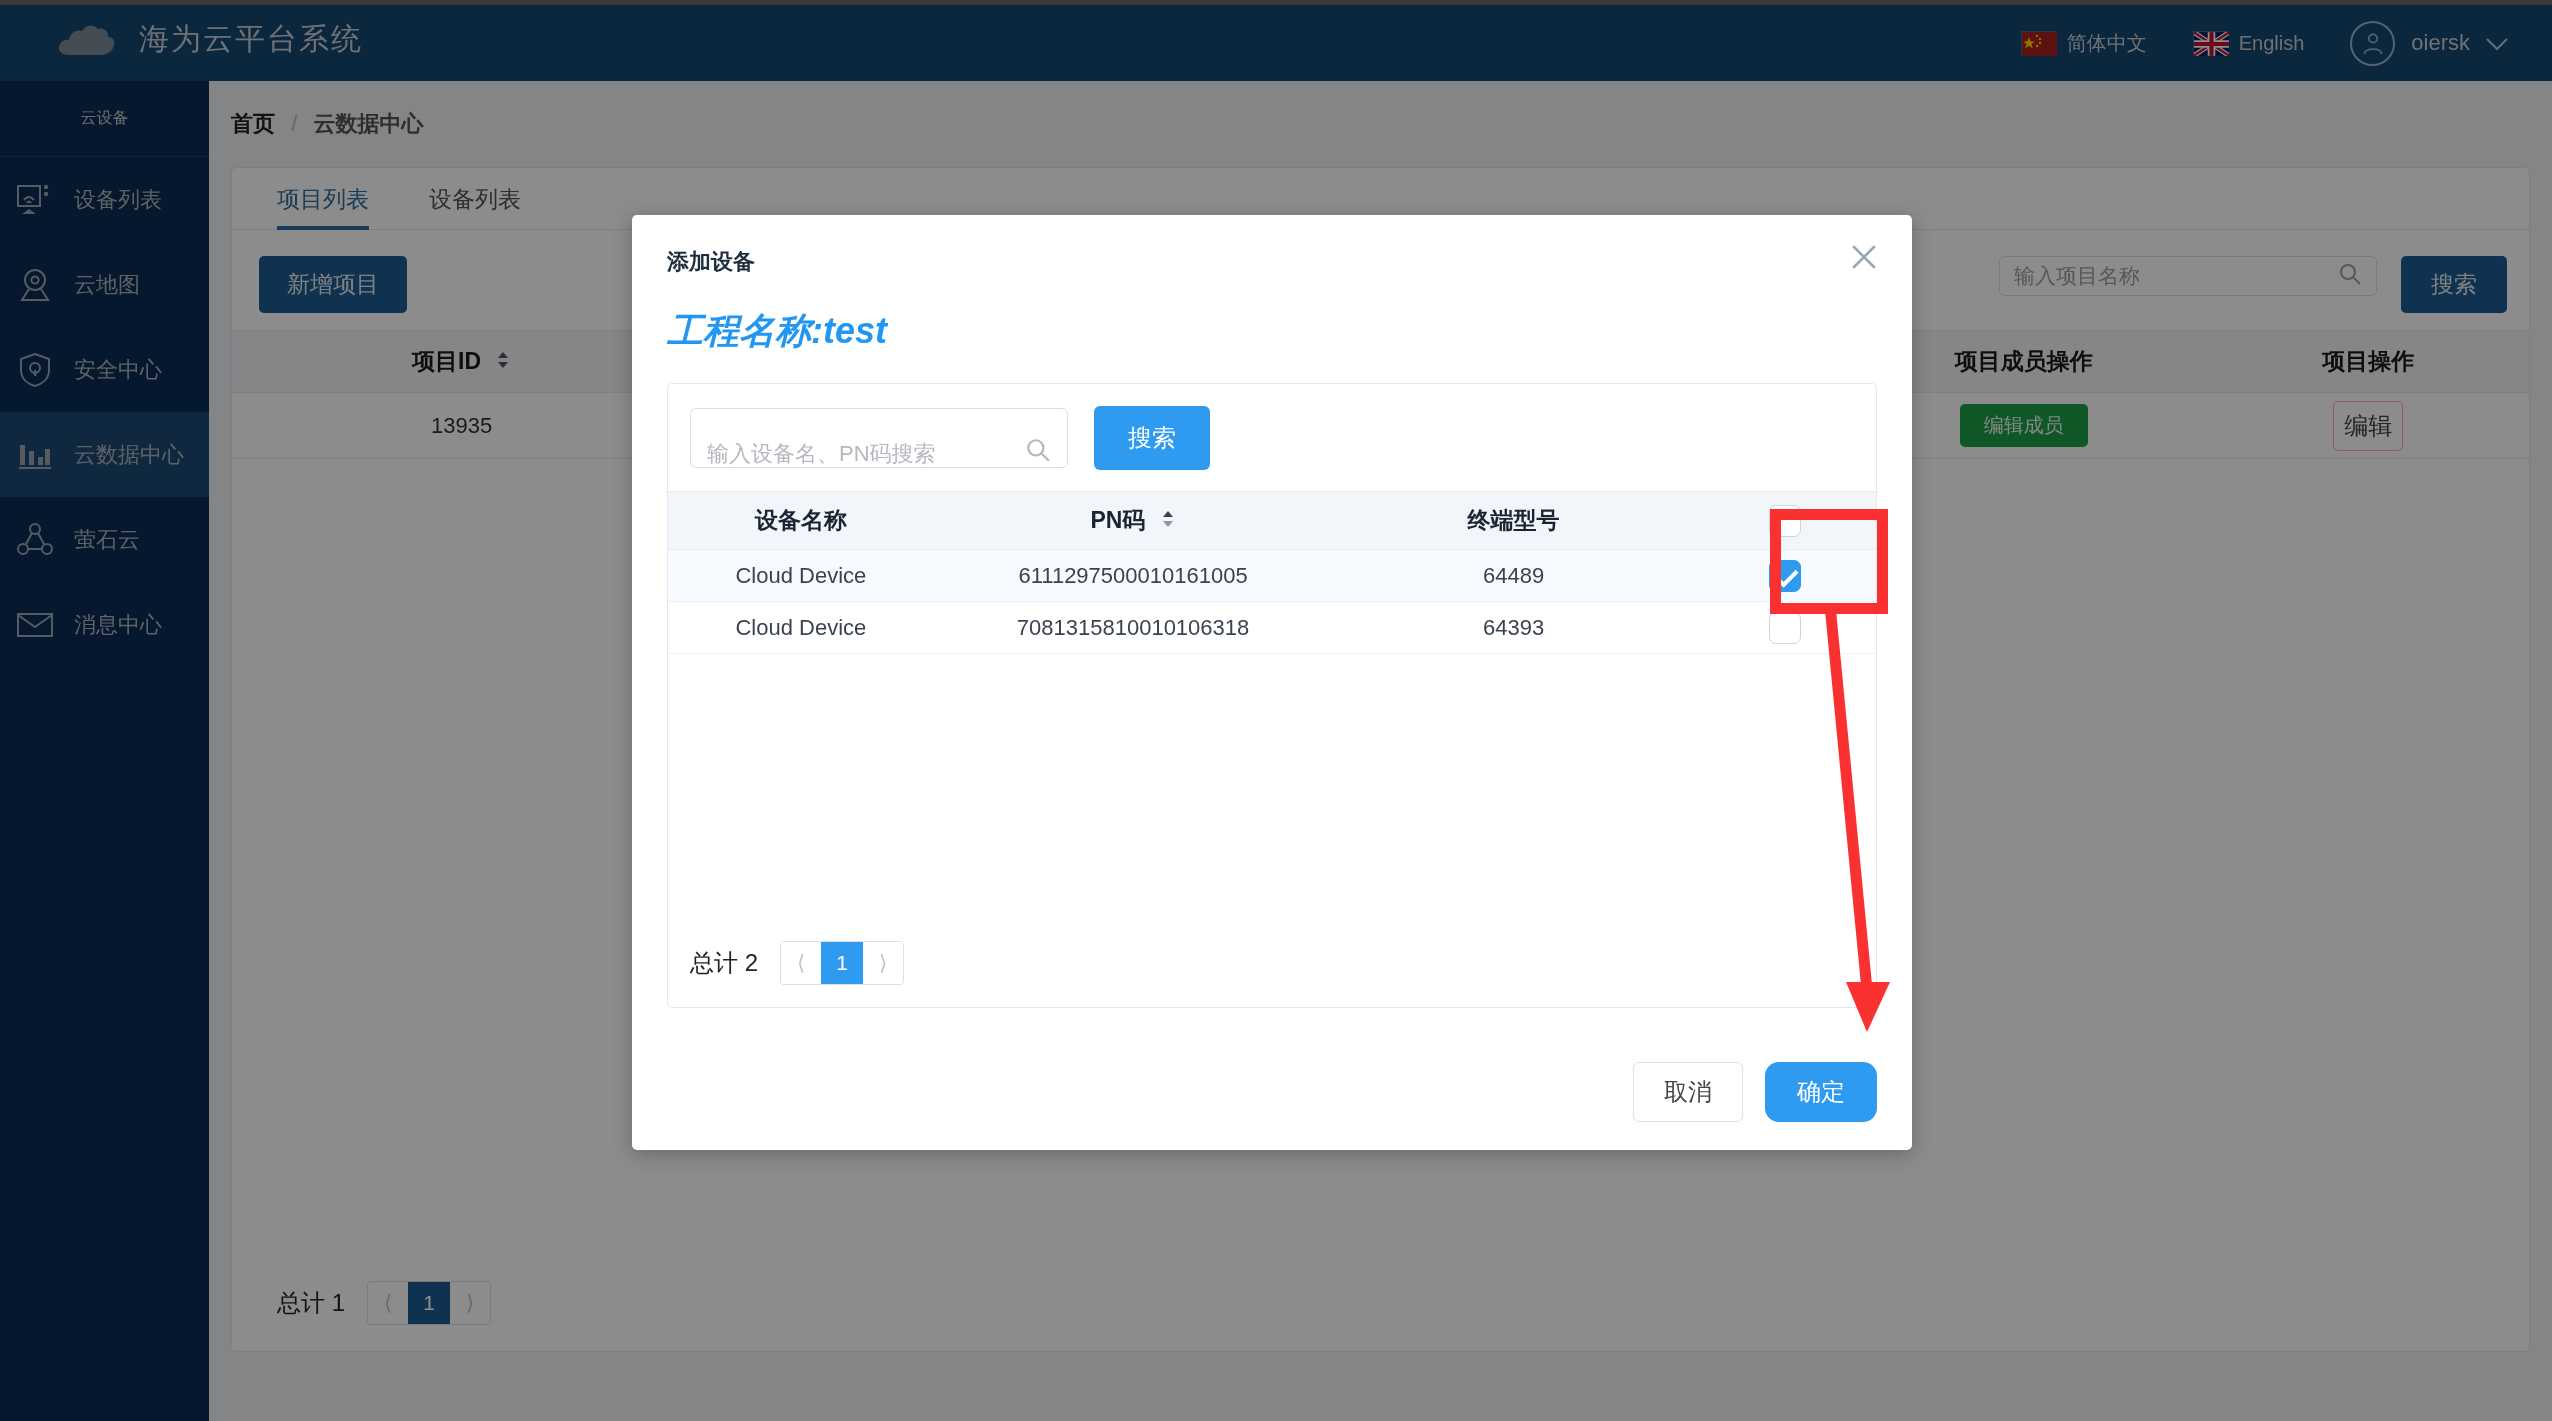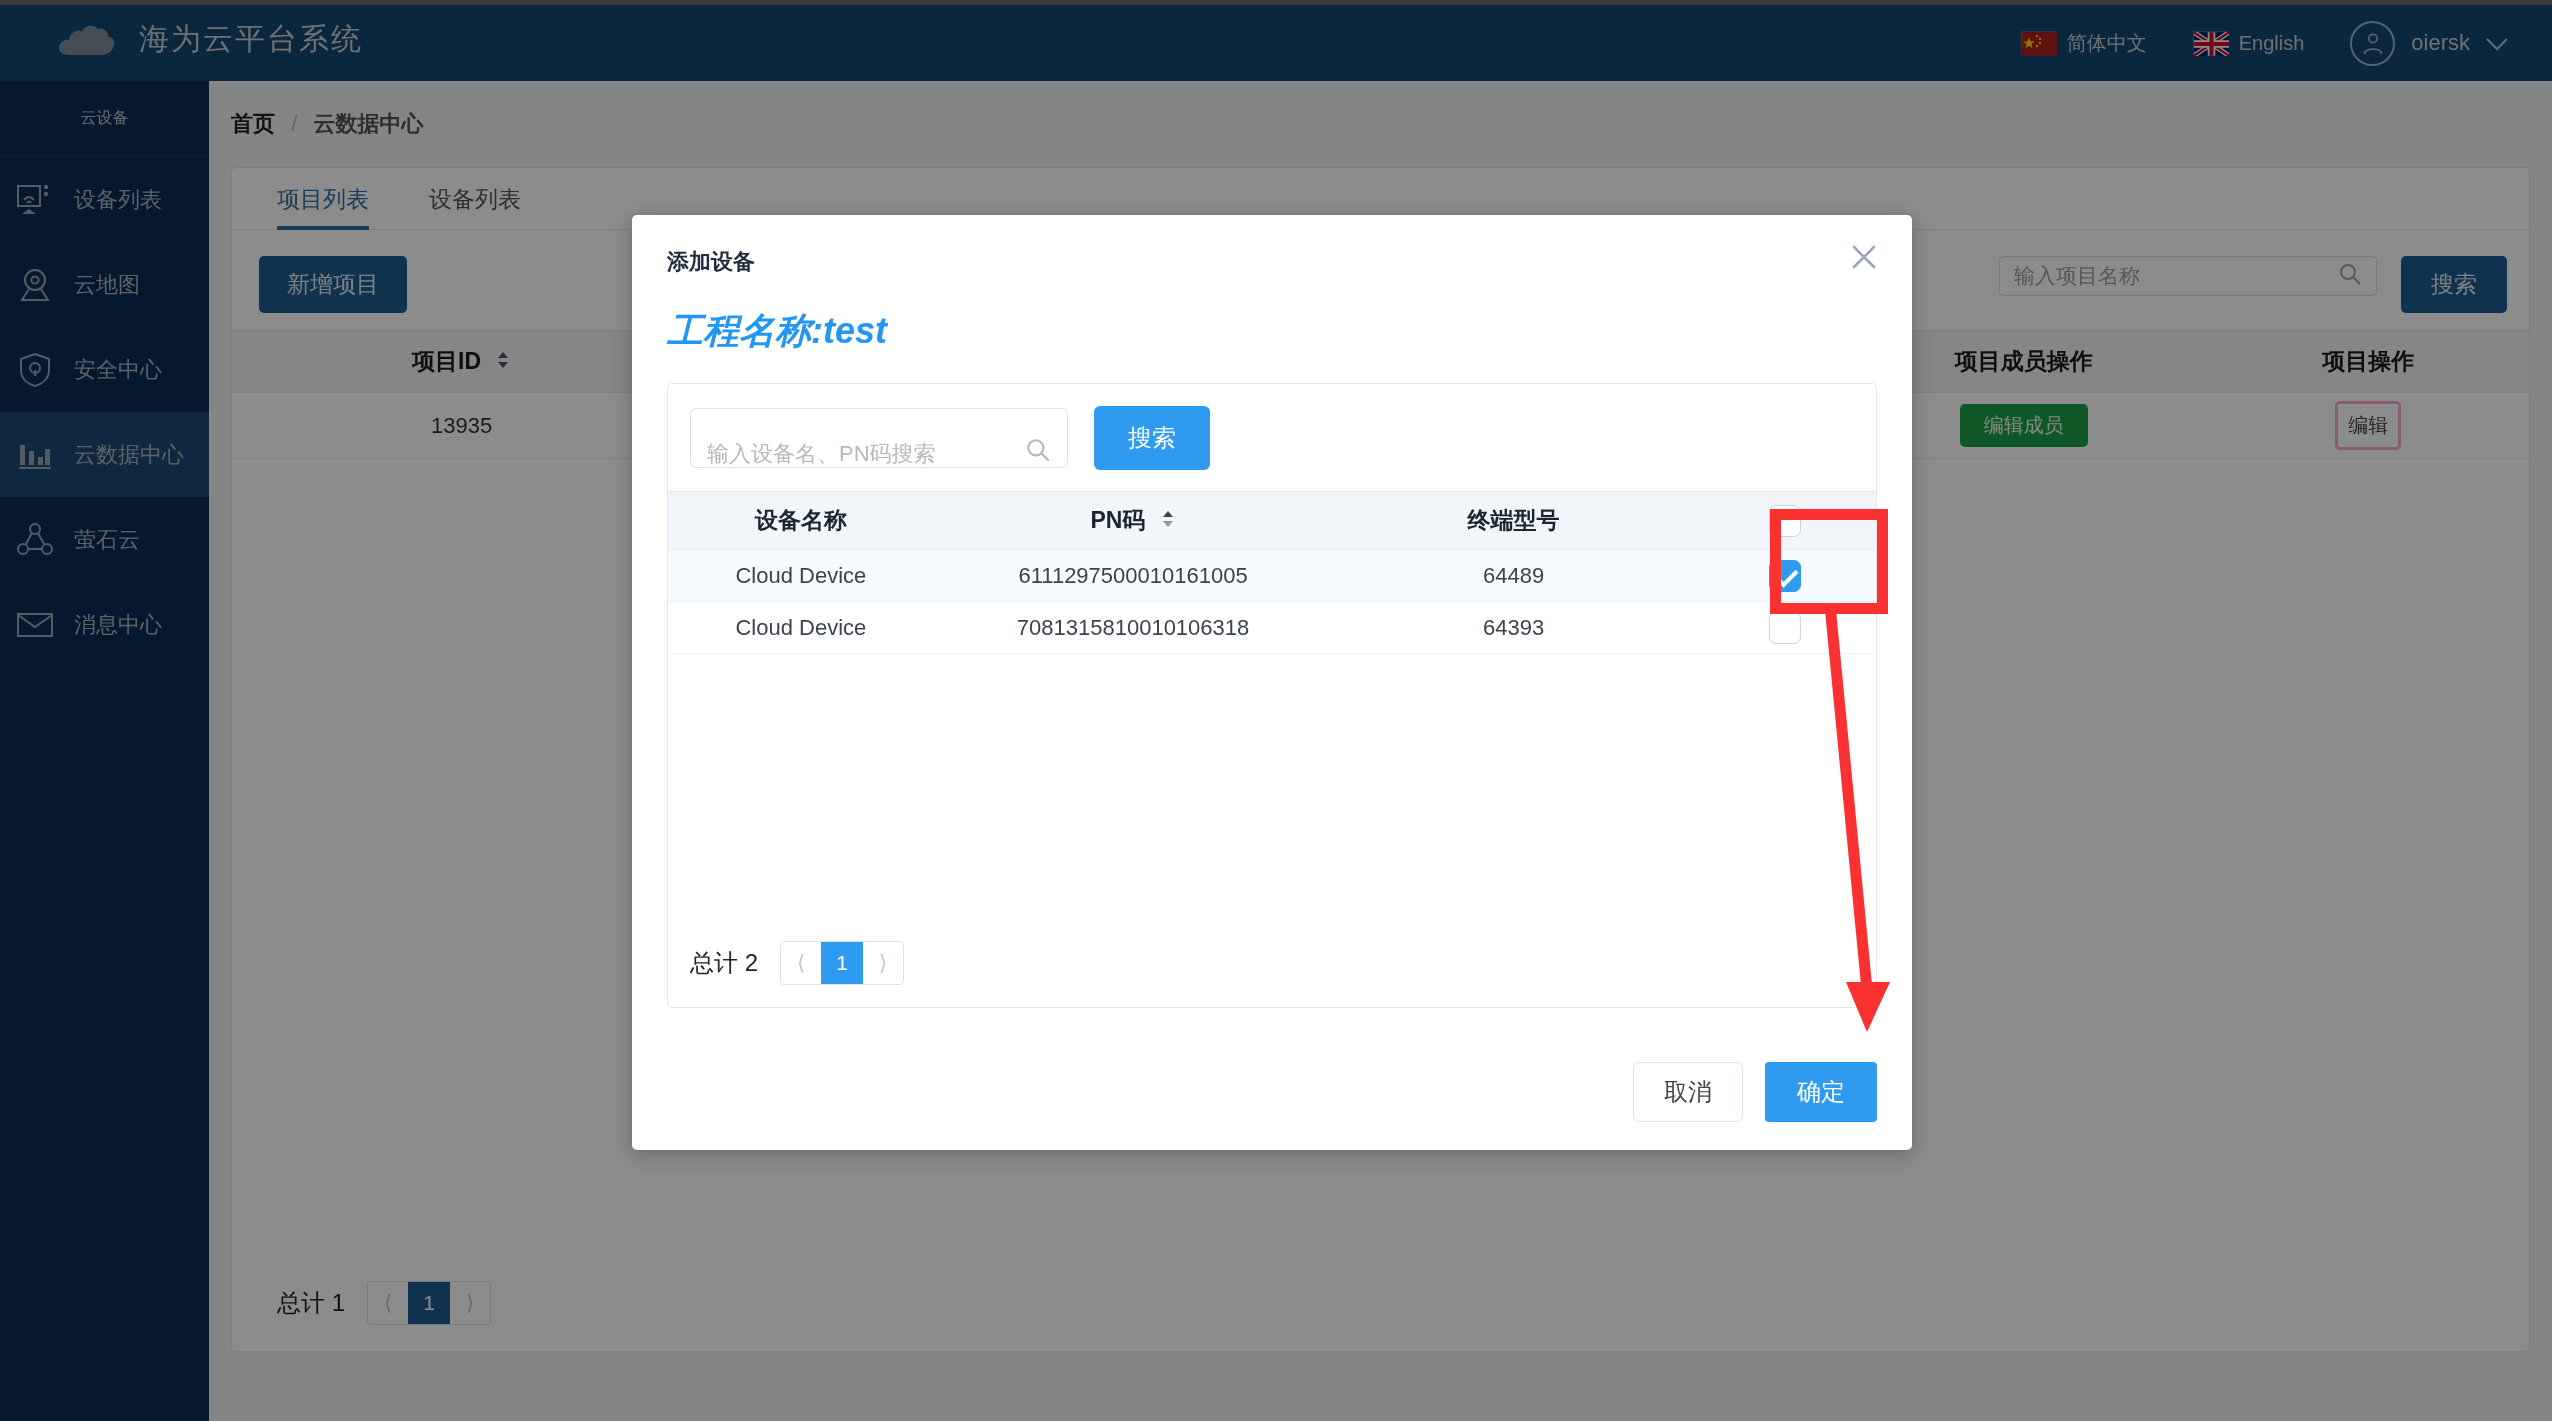--- a/index.html
+++ b/index.html
@@ -105,22 +105,22 @@
   table.grid td {
     border-bottom:1px solid #ececec; font-size:22px; color:#333; height:66px;
     text-align:center;
   }
   .sort-ic { display:inline-block; width:16px; vertical-align:middle; margin-left:8px; }
   .btn-green {
     background:#1d9e47; color:#eef7f0; border:none; border-radius:5px;
     font-size:20px; padding:8px 24px; cursor:pointer; font-family:inherit;
   }
   .btn-ghost {
-    background:#fff; color:#444; border:3px solid #f9a8d4; border-radius:5px;
-    font-size:20px; padding:8px 10px; cursor:pointer; font-family:inherit;
+    background:#fff; color:#444; border:1px solid #f9a8d4; border-radius:5px;
+    font-size:24px; padding:8px 10px; cursor:pointer; font-family:inherit;
   }
 
   .pager { display:flex; align-items:center; gap:22px; }
   .pager-total { font-size:24px; color:#222; }
   .pg-group { display:flex; border:1px solid #dcdfe6; border-radius:4px; overflow:hidden; }
   .pg-btn {
     width:40px; height:42px; display:flex; align-items:center; justify-content:center;
     background:#fff; color:#c0c4cc; font-size:21px; cursor:pointer; border:none; font-family:inherit;
   }
   .pg-num { width:42px; height:42px; display:flex; align-items:center; justify-content:center;
@@ -183,21 +183,21 @@
   #m-pager { position:absolute; left:22px; bottom:22px; }
 
   .modal-foot {
     position:absolute; right:35px; bottom:28px; display:flex; gap:22px; align-items:center;
   }
   .btn-cancel {
     background:#fff; color:#444; border:1px solid #dcdfe6; border-radius:6px;
     font-size:24px; padding:13px 30px; cursor:pointer; font-family:inherit;
   }
   .btn-ok {
-    background:#2e9bf0; color:#fff; border:none; border-radius:4px;
+    background:#2e9bf0; color:#fff; border:none; border-radius:14px;
     font-size:24px; padding:14px 32px; cursor:pointer; font-family:inherit;
   }
 
   
   #anno-rect {
     position:absolute; left:1770px; top:509px; width:118px; height:105px;
     border:11px solid #fa3131; z-index:200; pointer-events:none;
   }
   #anno-arrow { position:absolute; left:1730px; top:600px; width:250px; height:440px; z-index:200; pointer-events:none; }
 </style>

